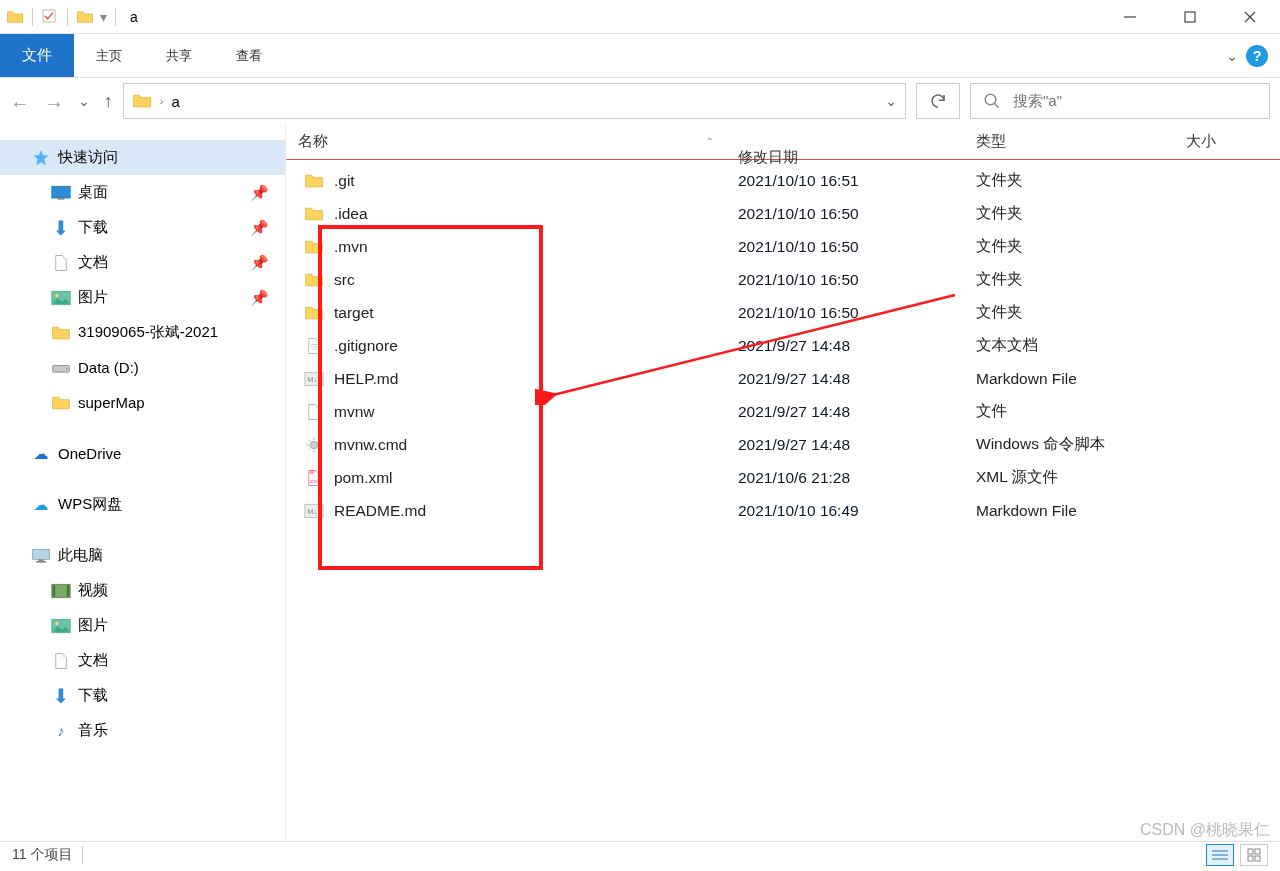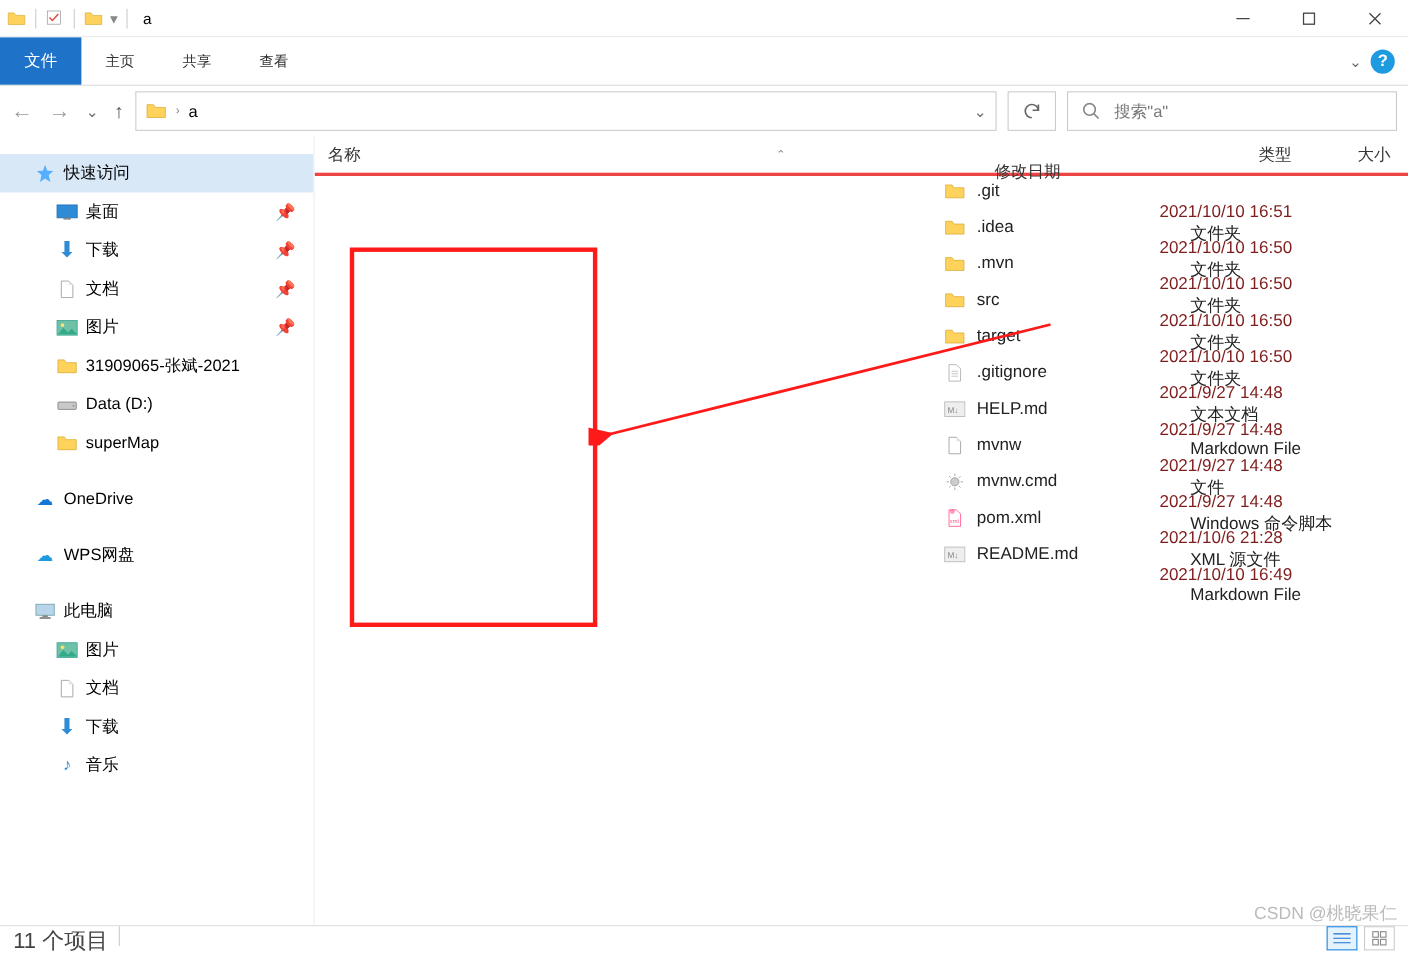--- a/index.html
+++ b/index.html
@@ -48,39 +48,39 @@
 .tree-pin { color: #999; margin-left: auto; margin-right: 16px; }
 .tree-icon { width: 22px; height: 22px; display: flex; align-items: center; justify-content: center; }
 .tree-gap { height: 16px; }
 ::-webkit-scrollbar { width: 18px; height: 18px; }
 ::-webkit-scrollbar-track { background: #f0f0f0; }
 ::-webkit-scrollbar-thumb { background: #c0c0c0; }
 ::-webkit-scrollbar-button { background: #f0f0f0; height: 18px; }
 
 
 .filepane { flex: 1; position: relative; overflow: auto; }
-.cols { display: flex; height: 36px; align-items: center; font-size: 15px; color: #333; border-bottom: 3px solid #ef4444; text-align: right; }
+.cols { display: flex; height: 36px; align-items: center; font-size: 15px; color: #333; border-bottom: 1px solid #ef4444; }
 .col { padding-left: 12px; }
 .col.name { width: 440px; display:flex; align-items:center; justify-content: space-between; padding-right: 12px; }
 .col.date { width: 238px; margin-top: 32px; }
 .col.type { width: 210px; }
 .col.size { width: 90px; }
 .files { padding-top: 4px; }
-.row { display: flex; align-items: flex-end; height: 33px; font-size: 15.5px; color: #222; flex-direction: column; }
+.row { display: flex; align-items: center; height: 33px; font-size: 15.5px; color: #222; }
 .row .cell-name { width: 440px; display: flex; align-items: center; gap: 10px; padding-left: 18px; }
-.row .cell-date { width: 238px; padding-left: 12px; color: #7f1d1d; }
+.row .cell-date { width: 238px; padding-left: 12px; color: #0f172a; }
 .row .cell-type { width: 210px; padding-left: 12px; }
 .f-icon { width: 20px; height: 20px; display: flex; align-items: center; justify-content: center; }
 
 
 .redbox { position: absolute; border: 4px solid #ff1a1a; left: 318px; top: 225px; width: 225px; height: 345px; pointer-events: none; }
 .arrow-svg { position: absolute; left: 535px; top: 285px; width: 430px; height: 120px; pointer-events: none; }
 
 
-.statusbar { height: 26px; border-top: 1px solid #e0e0e0; display: flex; padding: 0 12px; font-size: 20px; color: #444; }
+.statusbar { height: 26px; border-top: 1px solid #e0e0e0; display: flex; align-items: center; padding: 0 12px; font-size: 14px; color: #444; }
 .status-right { margin-left: auto; display: flex; gap: 6px; }
 .status-view { width: 28px; height: 22px; border: 1px solid #ccc; display: flex; align-items: center; justify-content: center; }
 .status-view.active { border-color: #1e88e5; background: #e3f2fd; }
 
 
 .watermark { position: absolute; right: 10px; bottom: 30px; color: #bbb; font-size: 16px; }
 
 .filebody { position:absolute; height:16px; left:286px; right:0; bottom:30px; overflow-x: scroll; }
 .filebody-inner { width: 1200px; height:1px; }
 </style>
@@ -269,20 +269,30 @@
               <rect x="2" y="2" width="20" height="12" fill="#b8d4ea" stroke="#7aa"></rect>
               <rect x="9" y="14" width="6" height="2" fill="#888"></rect>
               <rect x="6" y="16" width="12" height="2" fill="#888"></rect>
             </svg>
           </span>
           <span>此电脑</span>
         </div>
       <div class="tree-item sub">
           <span class="tree-icon">
             <svg width="20" height="16" viewBox="0 0 24 18">
+              <rect x="1" y="1" width="22" height="16" fill="#7a6" stroke="#584"></rect>
+              <rect x="2" y="2" width="3" height="14" fill="#473"></rect>
+              <rect x="19" y="2" width="3" height="14" fill="#473"></rect>
+            </svg>
+          </span>
+          <span>视频</span>
+        </div>
+      <div class="tree-item sub">
+          <span class="tree-icon">
+            <svg width="20" height="16" viewBox="0 0 24 18">
               <rect x="1" y="1" width="22" height="16" fill="#6ec0a6" stroke="#4a9"></rect>
               <circle cx="7" cy="6" r="2" fill="#ffe36e"></circle>
               <path fill="#3a8" d="M2 16l6-7 5 5 4-4 6 6z"></path>
             </svg>
           </span>
           <span>图片</span>
         </div>
       <div class="tree-item sub">
           <span class="tree-icon">
             <svg width="18" height="20">

